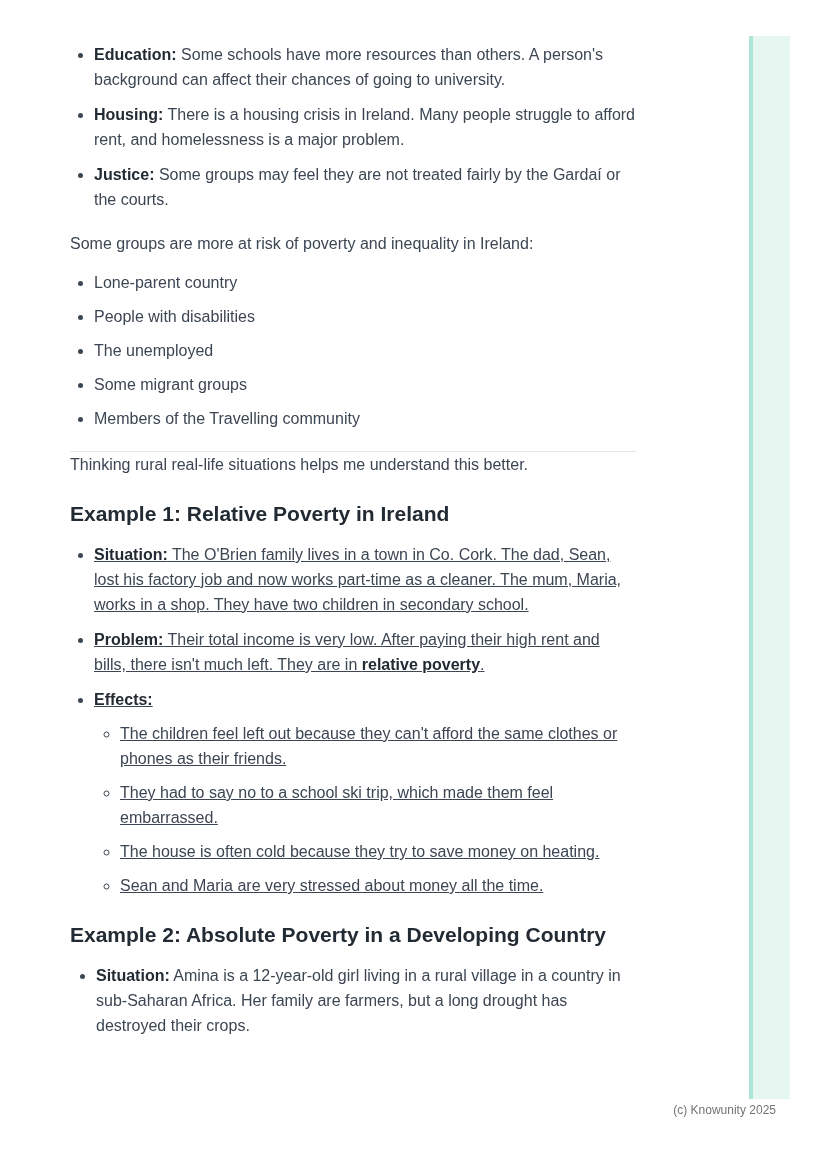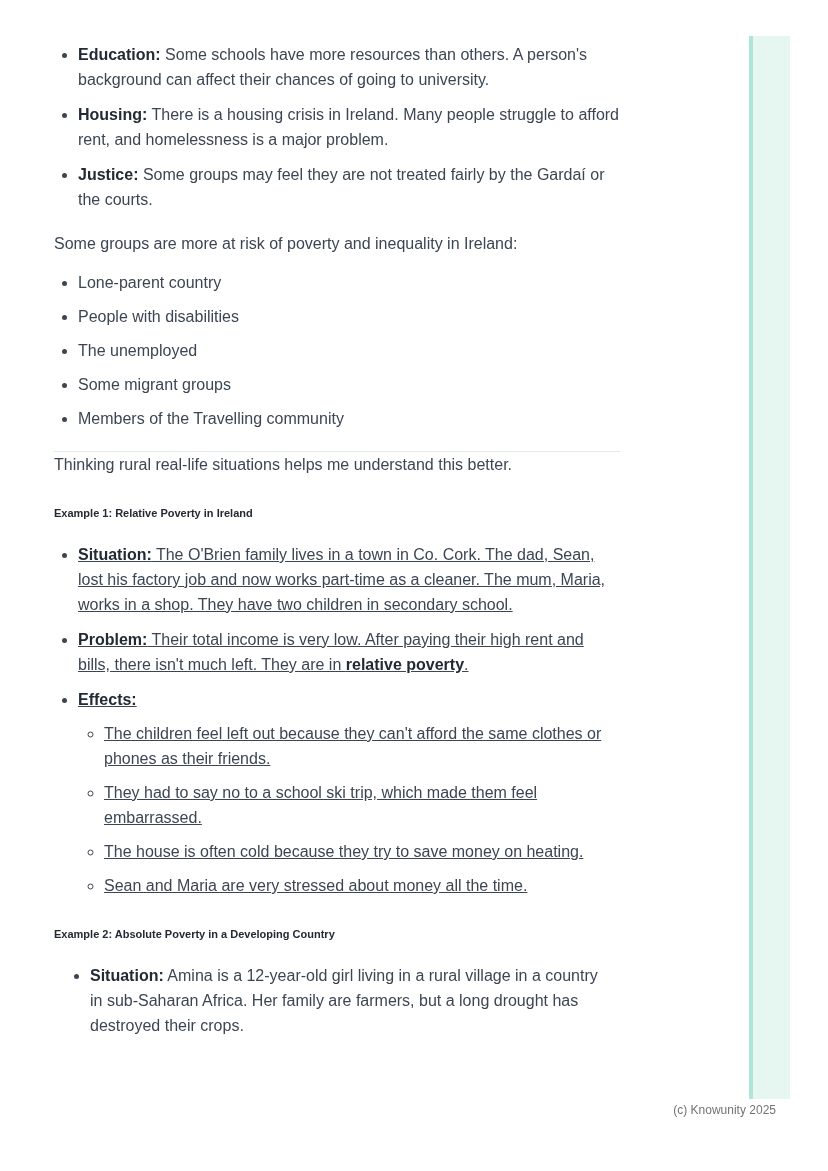--- a/index.html
+++ b/index.html
@@ -11,51 +11,51 @@
     -webkit-font-smoothing:antialiased;
   }
   .page { position:absolute; inset:0; background:#ffffff; }
 
   .side-strip {
     position:absolute; left:749px; top:36px; width:41px; height:1063px;
     background:#e6f6f1; border-left:4px solid #aee5d8;
   }
 
   .content {
-    position:absolute; left:54px; top:42px; width:566px;
+    position:absolute; left:70px; top:42px; width:566px;
     font-size:16px; line-height:25px;
   }
 
   ul.blist { list-style:disc; padding-left:24px; }
   ul.blist > li { margin-bottom:10px; }
   ul.blist > li:last-child { margin-bottom:0; }
   ul.blist.issues { margin:0 0 19px; }
   ul.blist.groups { margin:0; }
   ul.blist.groups > li { margin-bottom:9px; }
   ul.blist.ex1 { margin:0 0 24px;text-decoration:underline; }
-  ul.blist.ex2 { margin:12px; }
+  ul.blist.ex2 { margin:2px; }
 
   ul.sublist { list-style:circle; padding-left:26px; margin:9px 0 0; }
   ul.sublist > li { margin-bottom:9px; }
   ul.sublist > li:last-child { margin-bottom:0; }
 
   strong.lead, strong.inline-bold { font-weight:700; color:#222a33; }
 
   p.para { margin:0 0 14px; }
   p.para.intro { margin:0 0 24px; }
 
   hr.divider { border:none; border-top:1px solid #e4e8ed; margin:20px 0 0; }
 
   h1.section-heading {
     font-size:24px; line-height:30px; font-weight:700;
     color:#14b8a6; margin:30px 0 17px; letter-spacing:-0.2px;
   }
 
   h2.example-title {
-    font-size:11px; line-height:25px; font-weight:700;
+    font-size:21px; line-height:25px; font-weight:700;
     color:#222a33; margin:0 0 16px;
   }
 
   .watermark {
     position:absolute; top:1103px; right:52px;
     font-size:12px; color:#737373; z-index:2;
   }
 </style>
 </head>
 <body>

